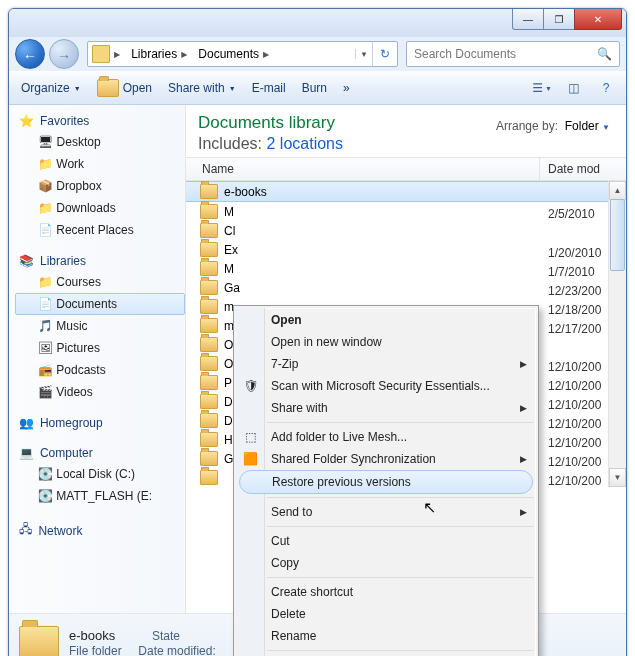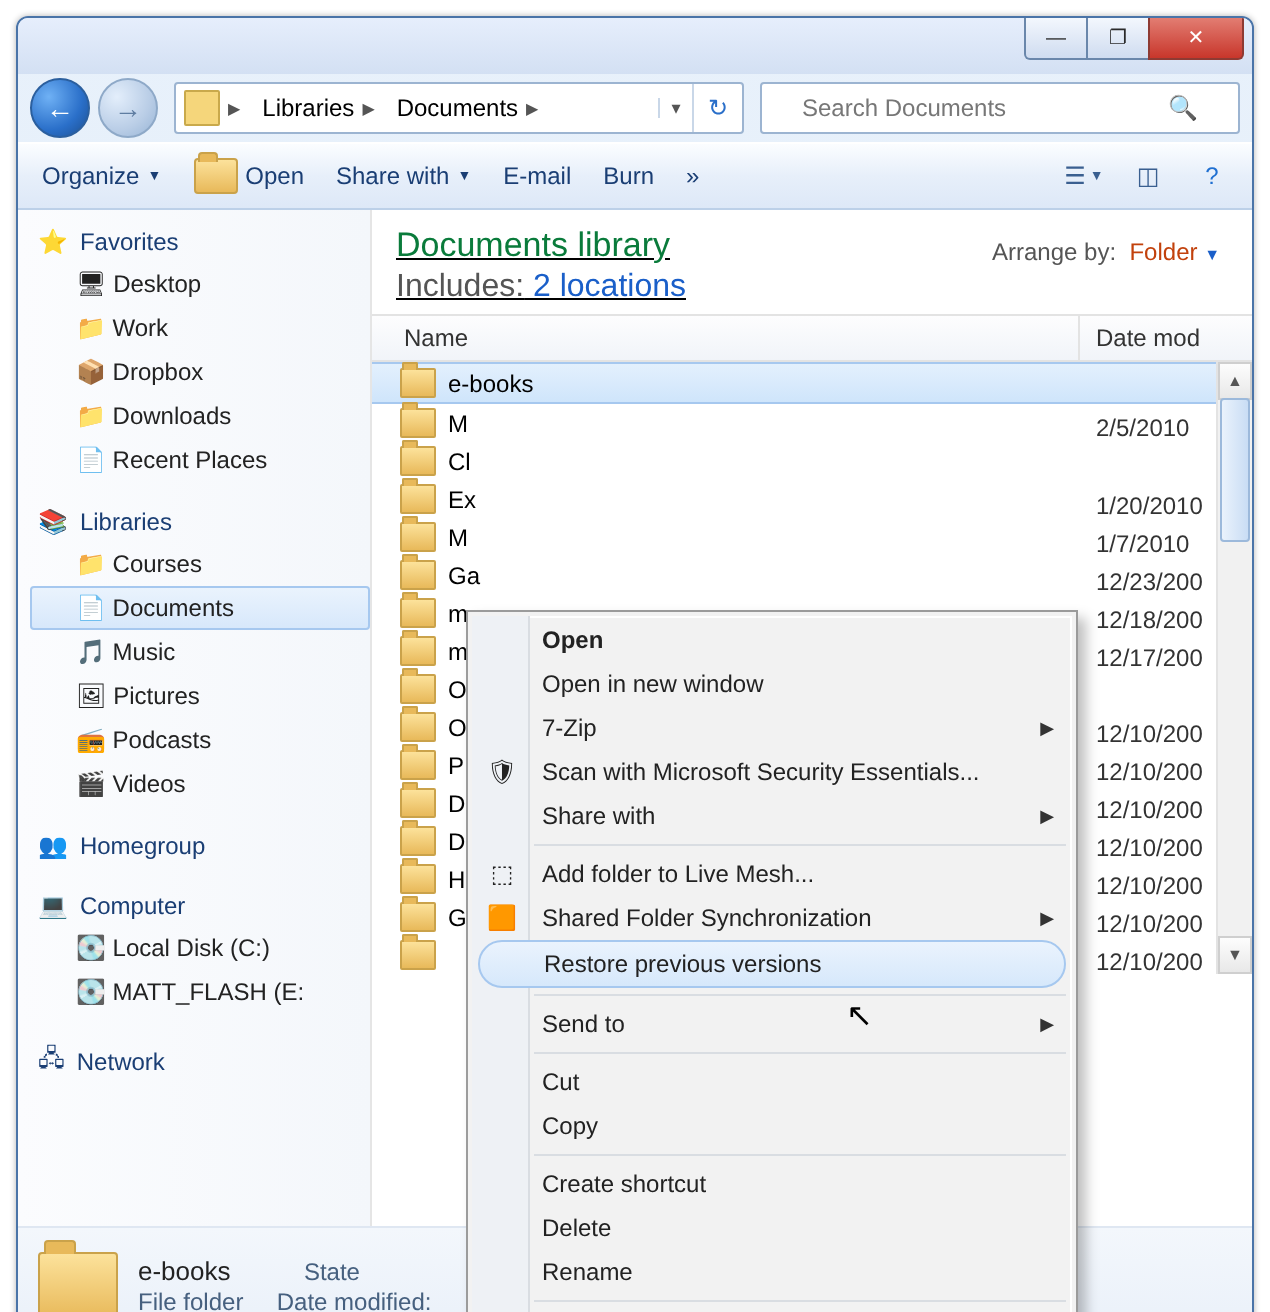--- a/index.html
+++ b/index.html
@@ -10,42 +10,42 @@
   .winbtn.close{width:46px;border-bottom-right-radius:3px;background:linear-gradient(#e27d72,#c8362b);color:#fff;border-color:#8e3a33;}
   .navrow{height:34px;display:flex;align-items:center;padding:0 6px;gap:4px;}
   .navbtn{width:28px;height:28px;border-radius:50%;background:radial-gradient(circle at 30% 30%,#6fb1f5,#2a6fc9 60%,#1c4e8f);border:1px solid #2b5f9e;display:flex;align-items:center;justify-content:center;color:#fff;font-size:14px;}
   .navbtn.fwd{background:radial-gradient(circle at 30% 30%,#e3eefb,#b9cde6 60%,#97b4d6);border:1px solid #8ea9c8;color:#5f7da1;}
   .addrbar{flex:1;height:24px;border:1px solid #9cb4d1;background:#fff;display:flex;align-items:center;border-radius:2px;margin:0 4px;font-size:12px;}
   .addrseg{padding:0 6px 0 4px;display:flex;align-items:center;gap:4px;height:100%;border-right:1px solid transparent;}
   .addrseg .tri{font-size:8px;color:#555;}
   .addr-icon{width:16px;height:16px;background:#f5d67b;border:1px solid #c9a94b;border-radius:1px;}
   .addr-drop{width:16px;text-align:center;border-left:1px solid #c9d7e8;color:#555;font-size:9px;}
   .refresh{width:24px;height:24px;border-left:1px solid #c9d7e8;display:flex;align-items:center;justify-content:center;color:#2a6fc9;}
-  .searchbar{width:198px;height:24px;border:1px solid #9cb4d1;background:#fff;display:flex;align-items:center;border-radius:2px;padding:0 20px;color:#777;}
+  .searchbar{width:198px;height:24px;border:1px solid #9cb4d1;background:#fff;display:flex;align-items:center;border-radius:2px;padding:0 7px;color:#777;}
   .searchbar .mag{margin-left:auto;color:#5b7fb0;}
   .toolbar{height:32px;background:linear-gradient(#fbfdff,#e7effa 50%,#dde8f7);border-top:1px solid #fff;border-bottom:1px solid #bcd0e8;display:flex;align-items:center;padding:0 8px;gap:8px;}
   .tbitem{color:#1a3e74;display:flex;align-items:center;gap:4px;padding:2px 4px;}
   .tbitem .tri{font-size:7px;color:#1a3e74;}
   .tbspacer{flex:1;}
   .tbicon{width:22px;height:20px;display:flex;align-items:center;justify-content:center;color:#3a5f90;border:1px solid transparent;border-radius:2px;}
   .open-ico{width:20px;height:16px;background:linear-gradient(#fce29b,#e8b95a);border:1px solid #caa24a;border-radius:2px;position:relative;}
   .open-ico::before{content:"";position:absolute;top:-4px;left:1px;width:8px;height:4px;background:#e8b95a;border:1px solid #caa24a;border-bottom:none;border-radius:2px 2px 0 0;}
   .body{display:flex;background:#fff;height:508px;position:relative;}
   .sidebar{width:170px;border-right:1px solid #e5e5e5;padding:6px 0 6px 6px;overflow:hidden;background:linear-gradient(to right,#fbfcfe,#f4f7fb);}
   .navgroup{margin-bottom:10px;}
   .navhead{display:flex;align-items:center;gap:6px;padding:3px 4px;color:#1a3e74;}
   .navitem{display:flex;align-items:center;gap:6px;padding:3px 4px 3px 22px;color:#222;border:1px solid transparent;border-radius:2px;}
   .navitem.sel{background:linear-gradient(#eaf3fd,#d7e8fb);border:1px solid #a6c8ef;}
   .content{flex:1;display:flex;flex-direction:column;position:relative;}
-  .libhead{padding:8px 12px 4px;text-decoration:underline;}
+  .libhead{padding:8px 12px 4px;}
   .libtitle{color:#0a7b3b;font-size:17px;}
   .libsub{color:#555;font-size:16px;margin-top:2px;}
   .libsub a{color:#1a5fc9;text-decoration:none;}
   .arrange{position:absolute;right:16px;top:14px;color:#555;font-size:12px;}
-  .arrange .val{color:#c2410c;}
+  .arrange .val{color:#000000;}
   .cols{display:flex;border-bottom:1px solid #e3e3e3;border-top:1px solid #e3e3e3;background:linear-gradient(#fdfdfe,#f1f4f9);height:22px;align-items:flex-end;font-size:12px;color:#333;}
   .col-name{flex:1;padding-left:16px;border-right:1px solid #e3e3e3;height:100%;display:flex;align-items:center;}
   .col-date{width:78px;padding-left:8px;height:100%;display:flex;align-items:center;}
   .rows{overflow:hidden;position:relative;}
   .row{display:flex;align-items:center;height:19px;padding-left:14px;}
   .row .fico{width:16px;height:13px;background:linear-gradient(#fce29b,#e8b95a);border:1px solid #caa24a;border-radius:1px;margin-right:6px;position:relative;flex:none;}
   .row .fico::before{content:"";position:absolute;top:-4px;left:0;width:6px;height:3px;background:#e8b95a;border:1px solid #caa24a;border-bottom:none;border-radius:1px 1px 0 0;}
   .row .nm{flex:1;white-space:nowrap;overflow:hidden;}
   .row .dt{width:78px;padding-left:8px;color:#333;flex:none;white-space:nowrap;overflow:hidden;margin-top:45px;}
   .row.sel{background:linear-gradient(#e3f0fd,#cfe5fb);border-top:1px solid #a6c8ef;border-bottom:1px solid #a6c8ef;height:19px;}

